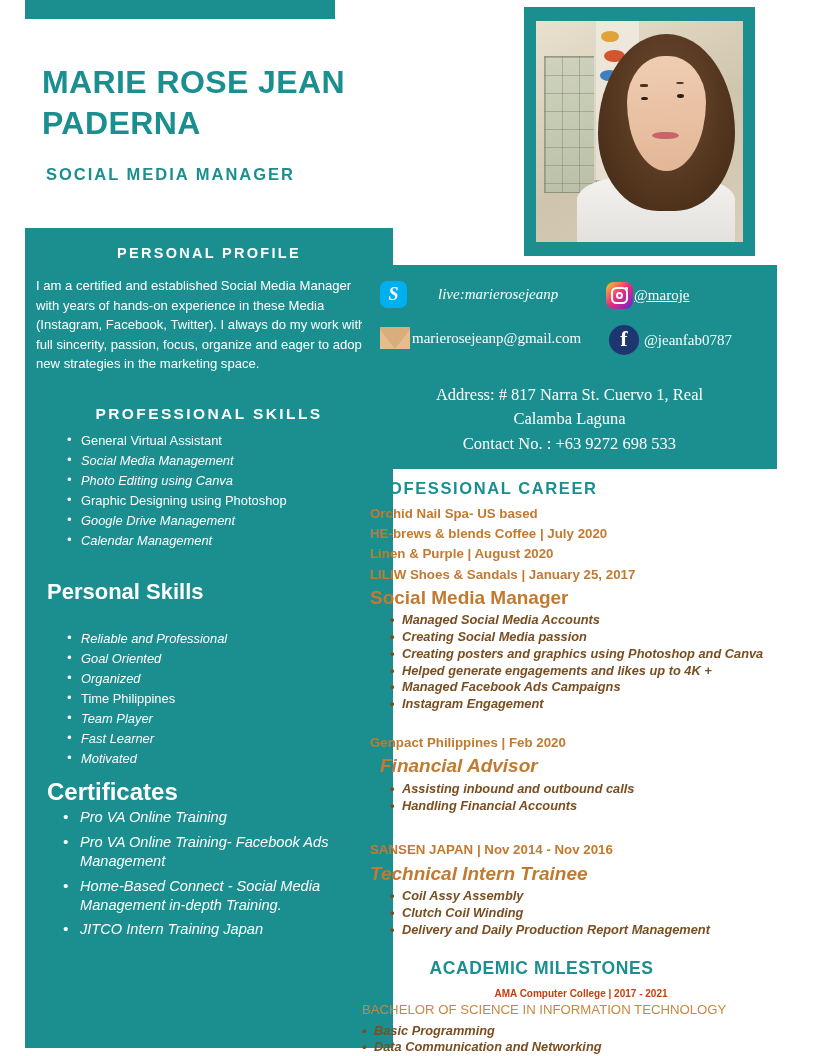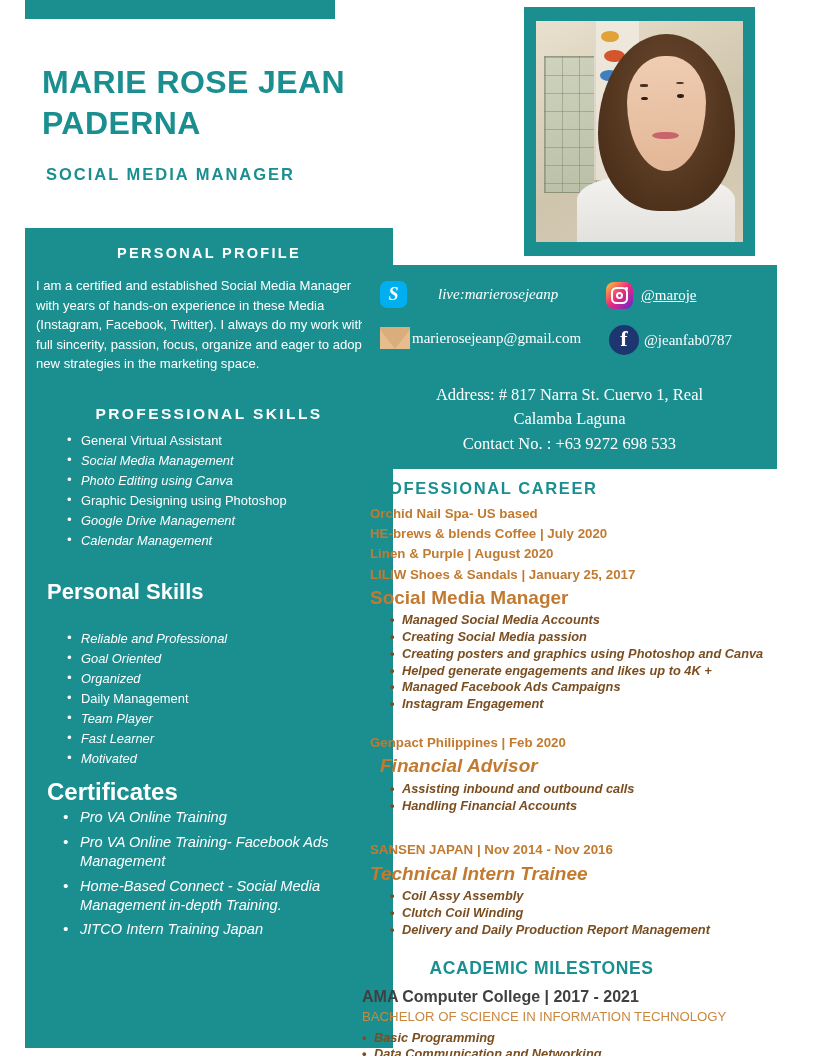--- a/index.html
+++ b/index.html
@@ -194,21 +194,21 @@
   .cr2 { left: 244px; top: 17px; }
   .cr3 { left: 18px; top: 62px; }
   .cr4 { left: 247px; top: 60px; }
   .ct-text {
     font-family: "Liberation Serif", serif;
     font-size: 15px;
     color: #ffffff;
   }
   .ct-text.ital { font-style: italic; }
   .cr1 .ct-text { margin-left: 31px; }
-  .cr2 .ct-text { margin-left: 8px; text-decoration: underline; }
+  .cr2 .ct-text { margin-left: 1px; text-decoration: underline; }
   .cr3 .ct-text { margin-left: 2px; }
   .cr4 .ct-text { margin-left: 5px; }
 
   .icon-skype {
     width: 27px; height: 27px;
     border-radius: 7px;
     background: #00aff0;
     display: flex; align-items: center; justify-content: center;
   }
   .icon-skype span {
@@ -326,24 +326,25 @@
   }
   .gap-md { height: 20px; }
   .gap-lg { height: 26px; }
   .degree-line {
     color: #c9883f;
     font-size: 13.2px;
     line-height: 1.6;
     padding-left: 2px;
   }
   .school-line {
-    color: #404040;
-    font-size: 16px;
+    color: #c2410c;
+    font-size: 10px;
     font-weight: bold;
     padding-left: 2px;
+    text-align: center;
   }
   ul.job-list.acad { padding-left: 2px; }
 </style>
 </head>
 <body>
 
 <div class="top-bar"></div>
 
 <div class="name-block">
   <div class="name-line">MARIE ROSE JEAN</div>
@@ -387,21 +388,21 @@
     <li>Graphic Designing using Photoshop</li>
     <li class="ital">Google Drive Management</li>
     <li class="ital">Calendar Management</li>
   </ul>
 
   <div class="lc-head3">Personal Skills</div>
   <ul class="lc-list personal">
     <li class="ital">Reliable and  Professional</li>
     <li class="ital">Goal Oriented</li>
     <li class="ital">Organized</li>
-    <li>Daily Management</li>
+    <li>Time Philippines</li>
     <li class="ital">Team Player</li>
     <li class="ital">Fast Learner</li>
     <li class="ital"> Motivated</li>
   </ul>
 
   <div class="lc-head4">Certificates</div>
   <ul class="lc-list certs">
     <li> Pro VA Online Training</li>
     <li>Pro VA Online Training- Facebook Ads Management</li>
     <li>Home-Based Connect - Social Media Management in-depth Training.</li>

